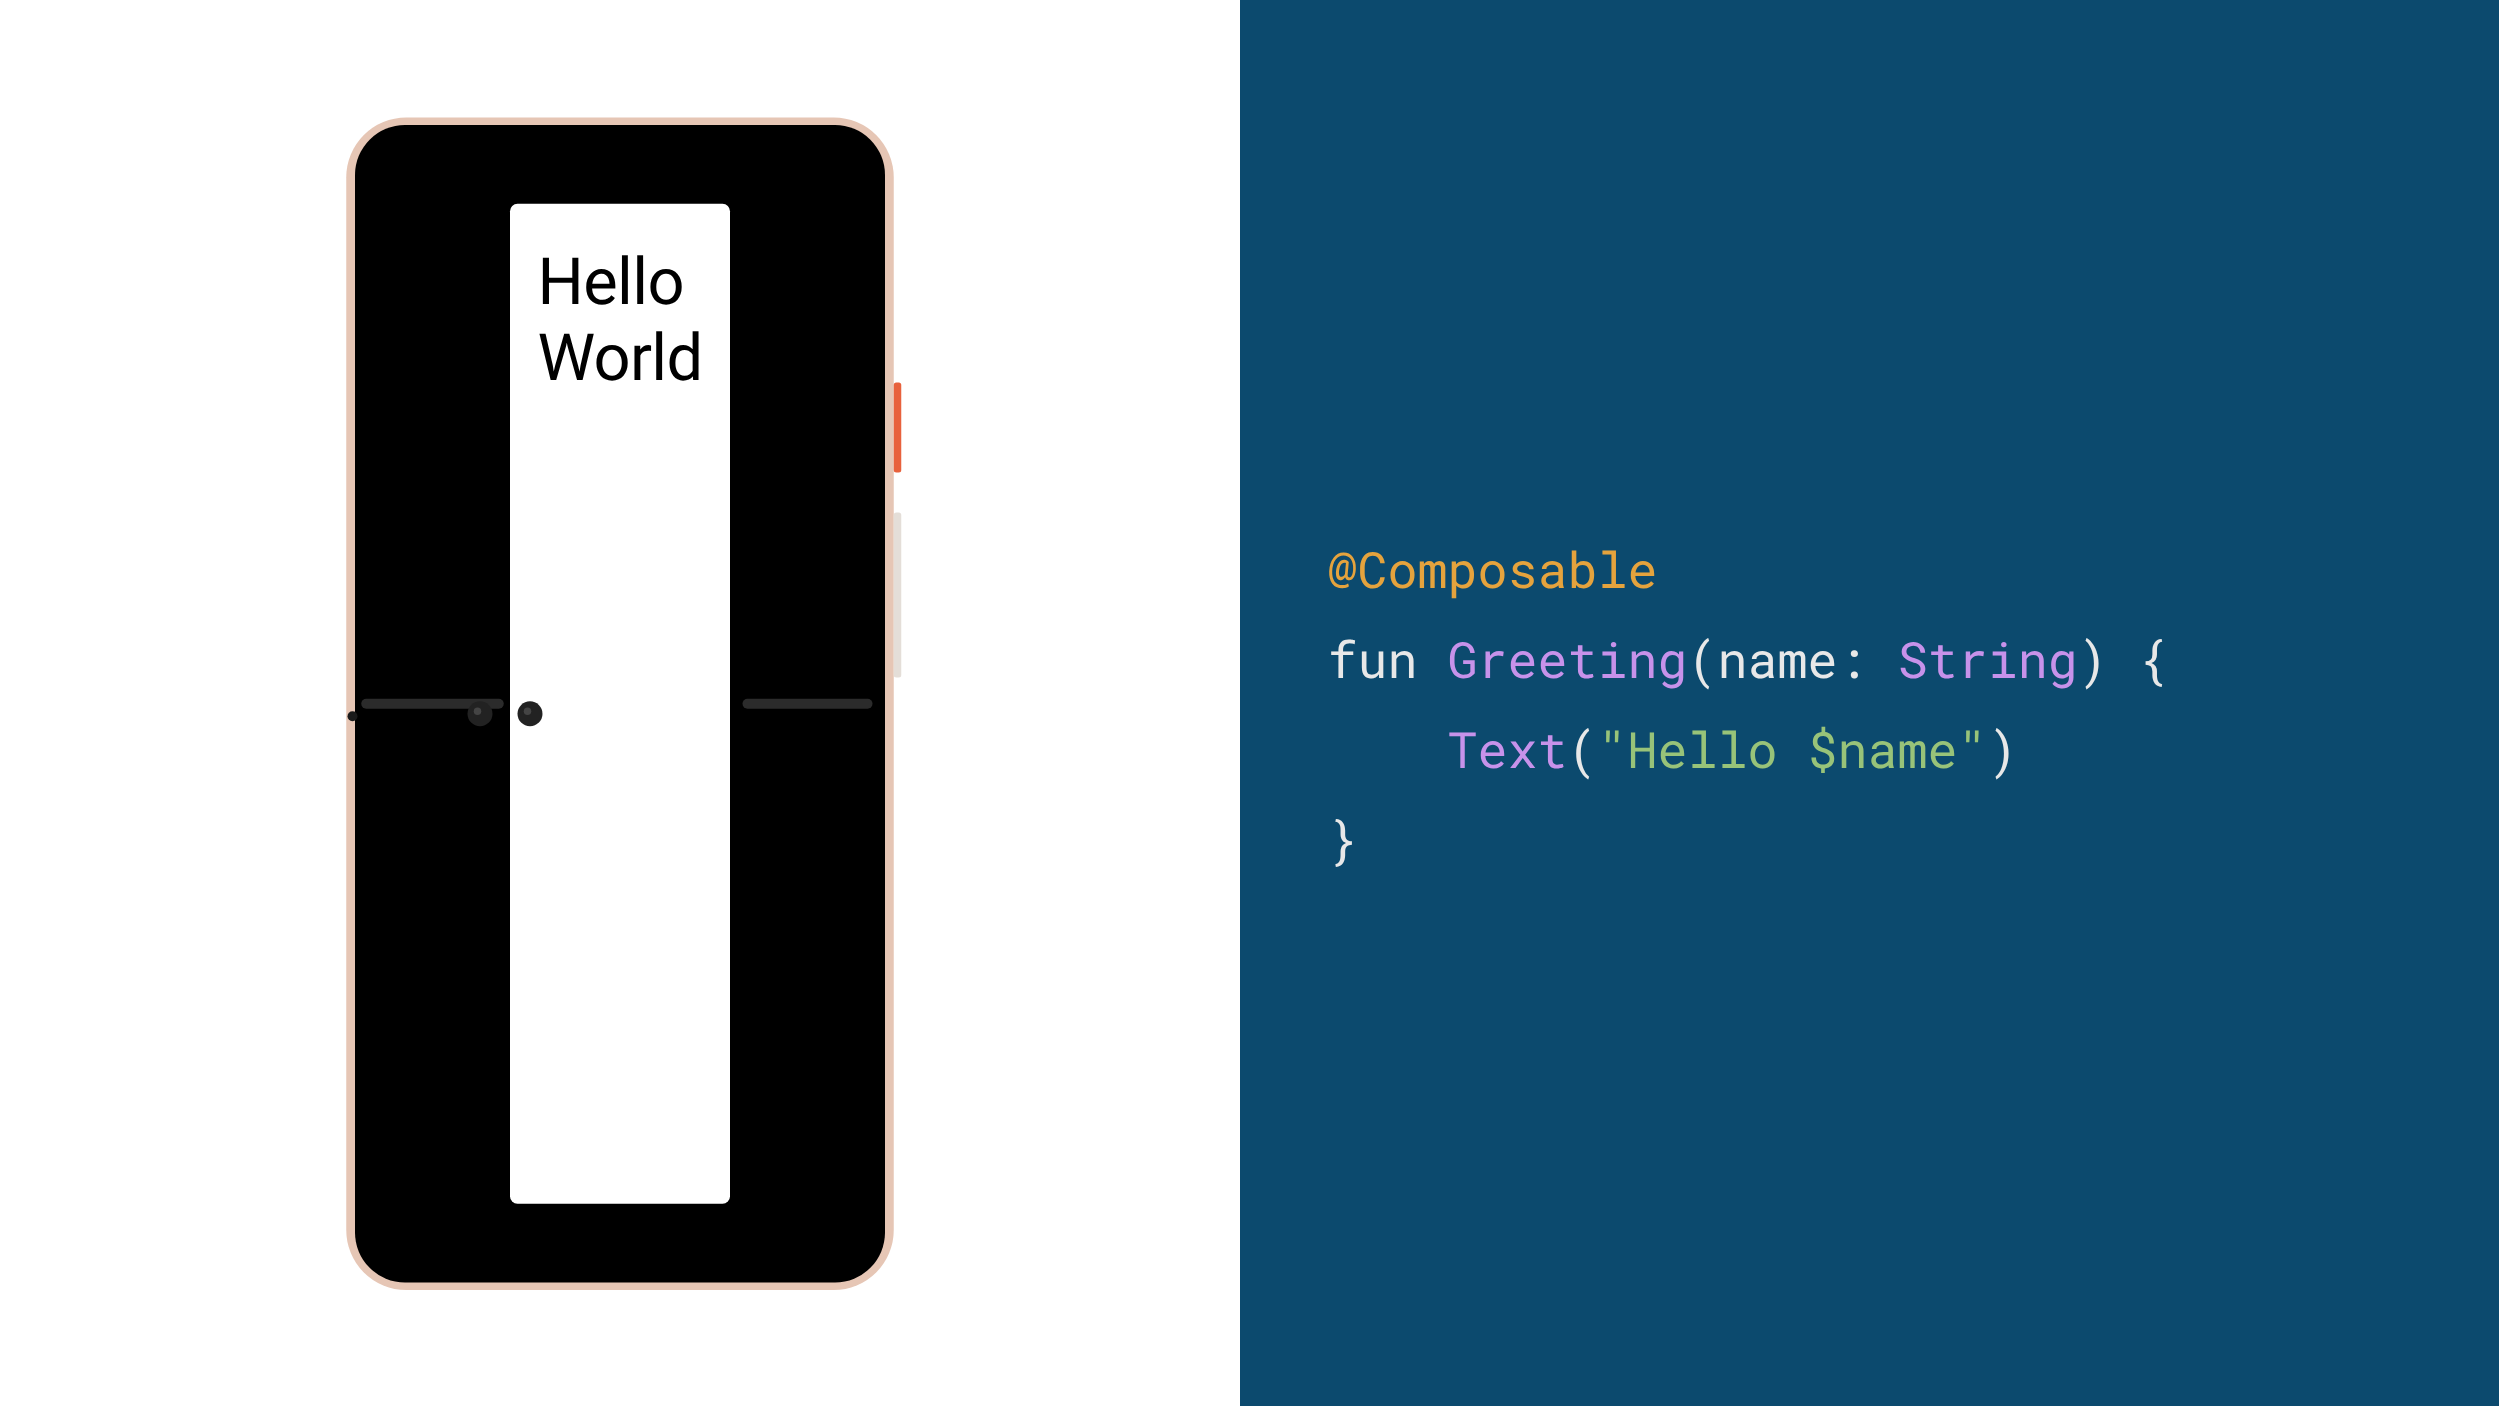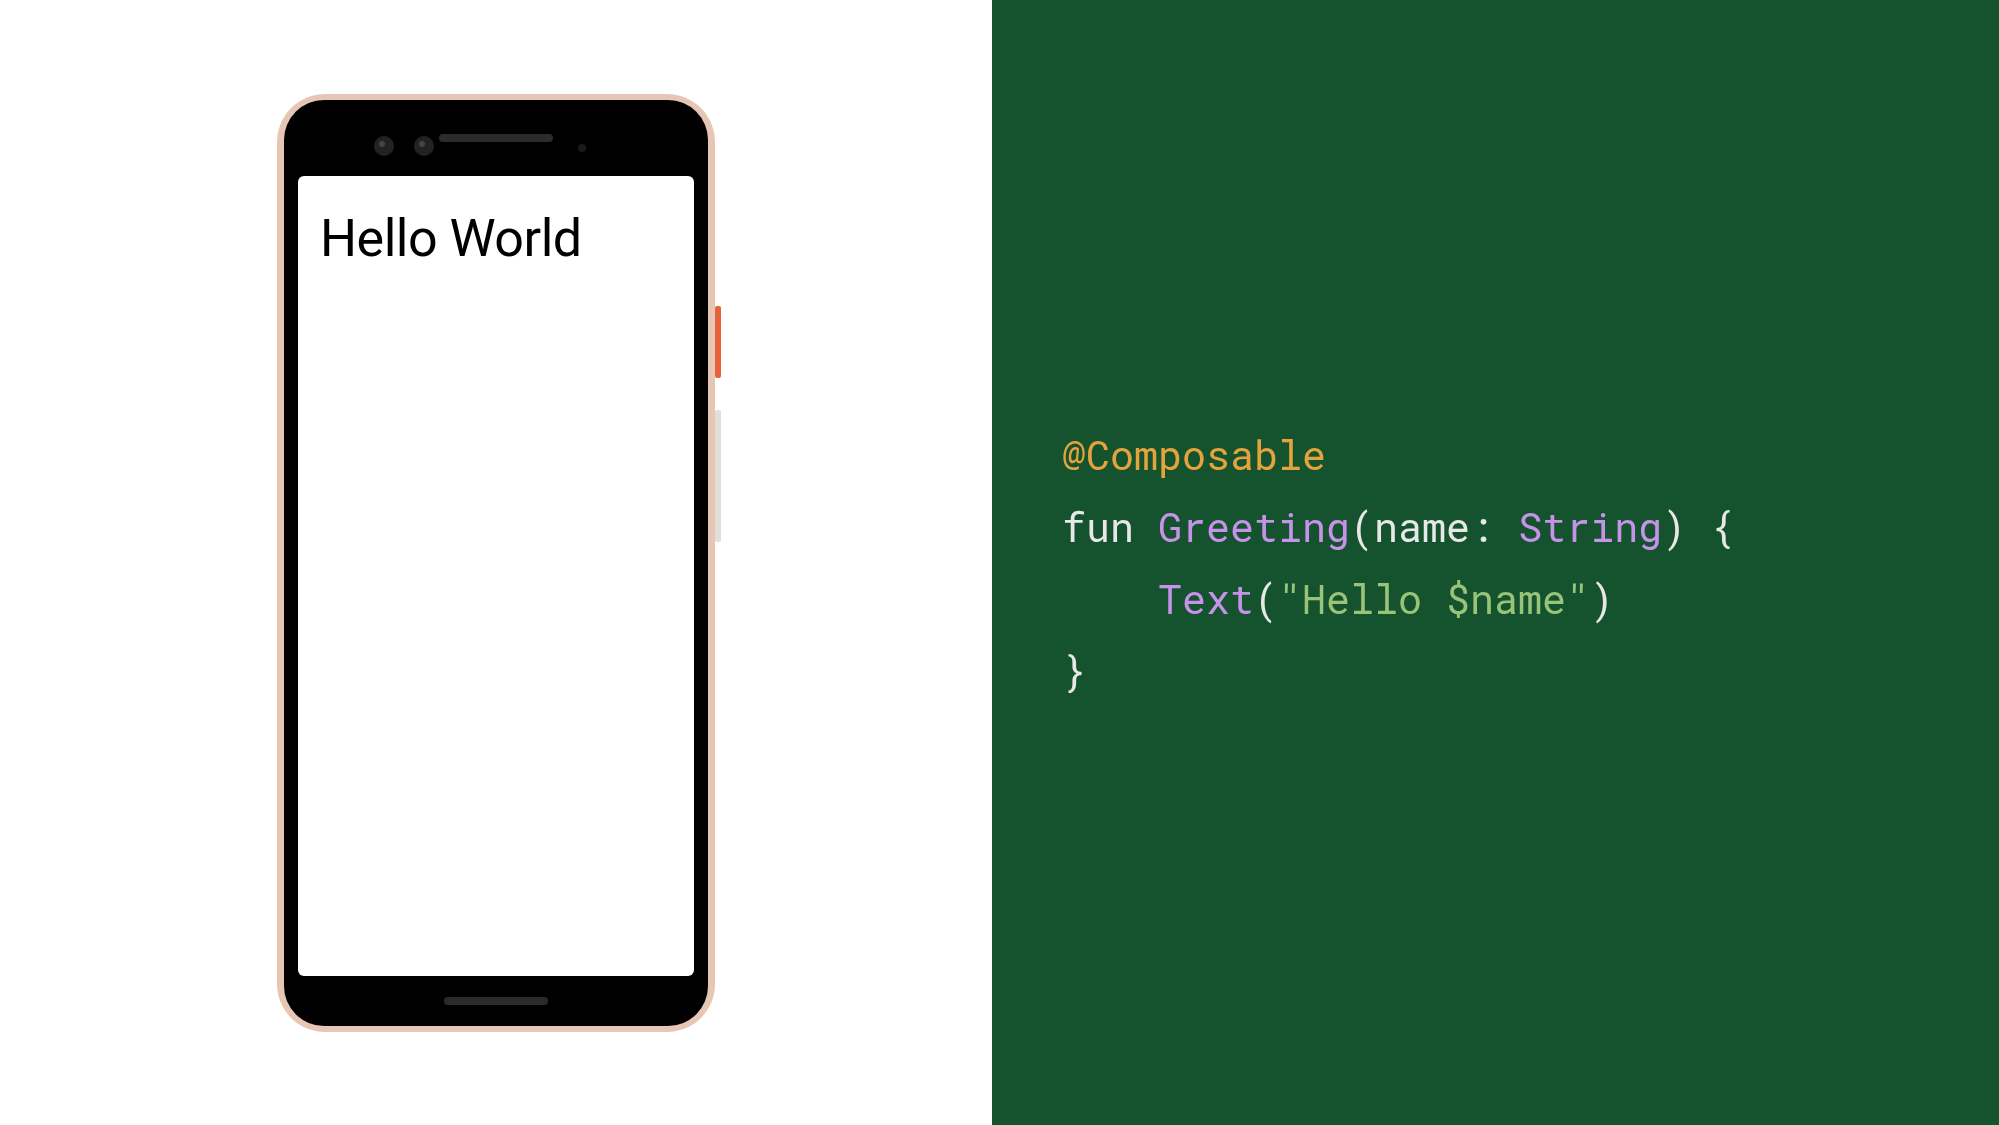--- a/index.html
+++ b/index.html
@@ -15,21 +15,21 @@
       height: 100%;
       background: #ffffff;
       display: flex;
       align-items: center;
       justify-content: center;
       flex-shrink: 0;
     }
     .right-pane {
       flex: 1;
       height: 100%;
-      background: #14532d;
+      background: #0c4a6e;
       display: flex;
       align-items: center;
       padding-left: 70px;
     }
     
     .phone-wrap {
       position: relative;
     }
     .phone-outer {
       width: 438px;
@@ -40,21 +40,21 @@
       align-items: center;
       justify-content: center;
       position: relative;
     }
     .phone-bezel {
       width: 424px;
       height: 926px;
       background: #000000;
       border-radius: 40px;
       display: flex;
-      flex-direction: column;
+      flex-direction: row;
       align-items: center;
       position: relative;
     }
     .bezel-top {
       height: 76px;
       width: 100%;
       display: flex;
       align-items: center;
       justify-content: center;
       position: relative;

